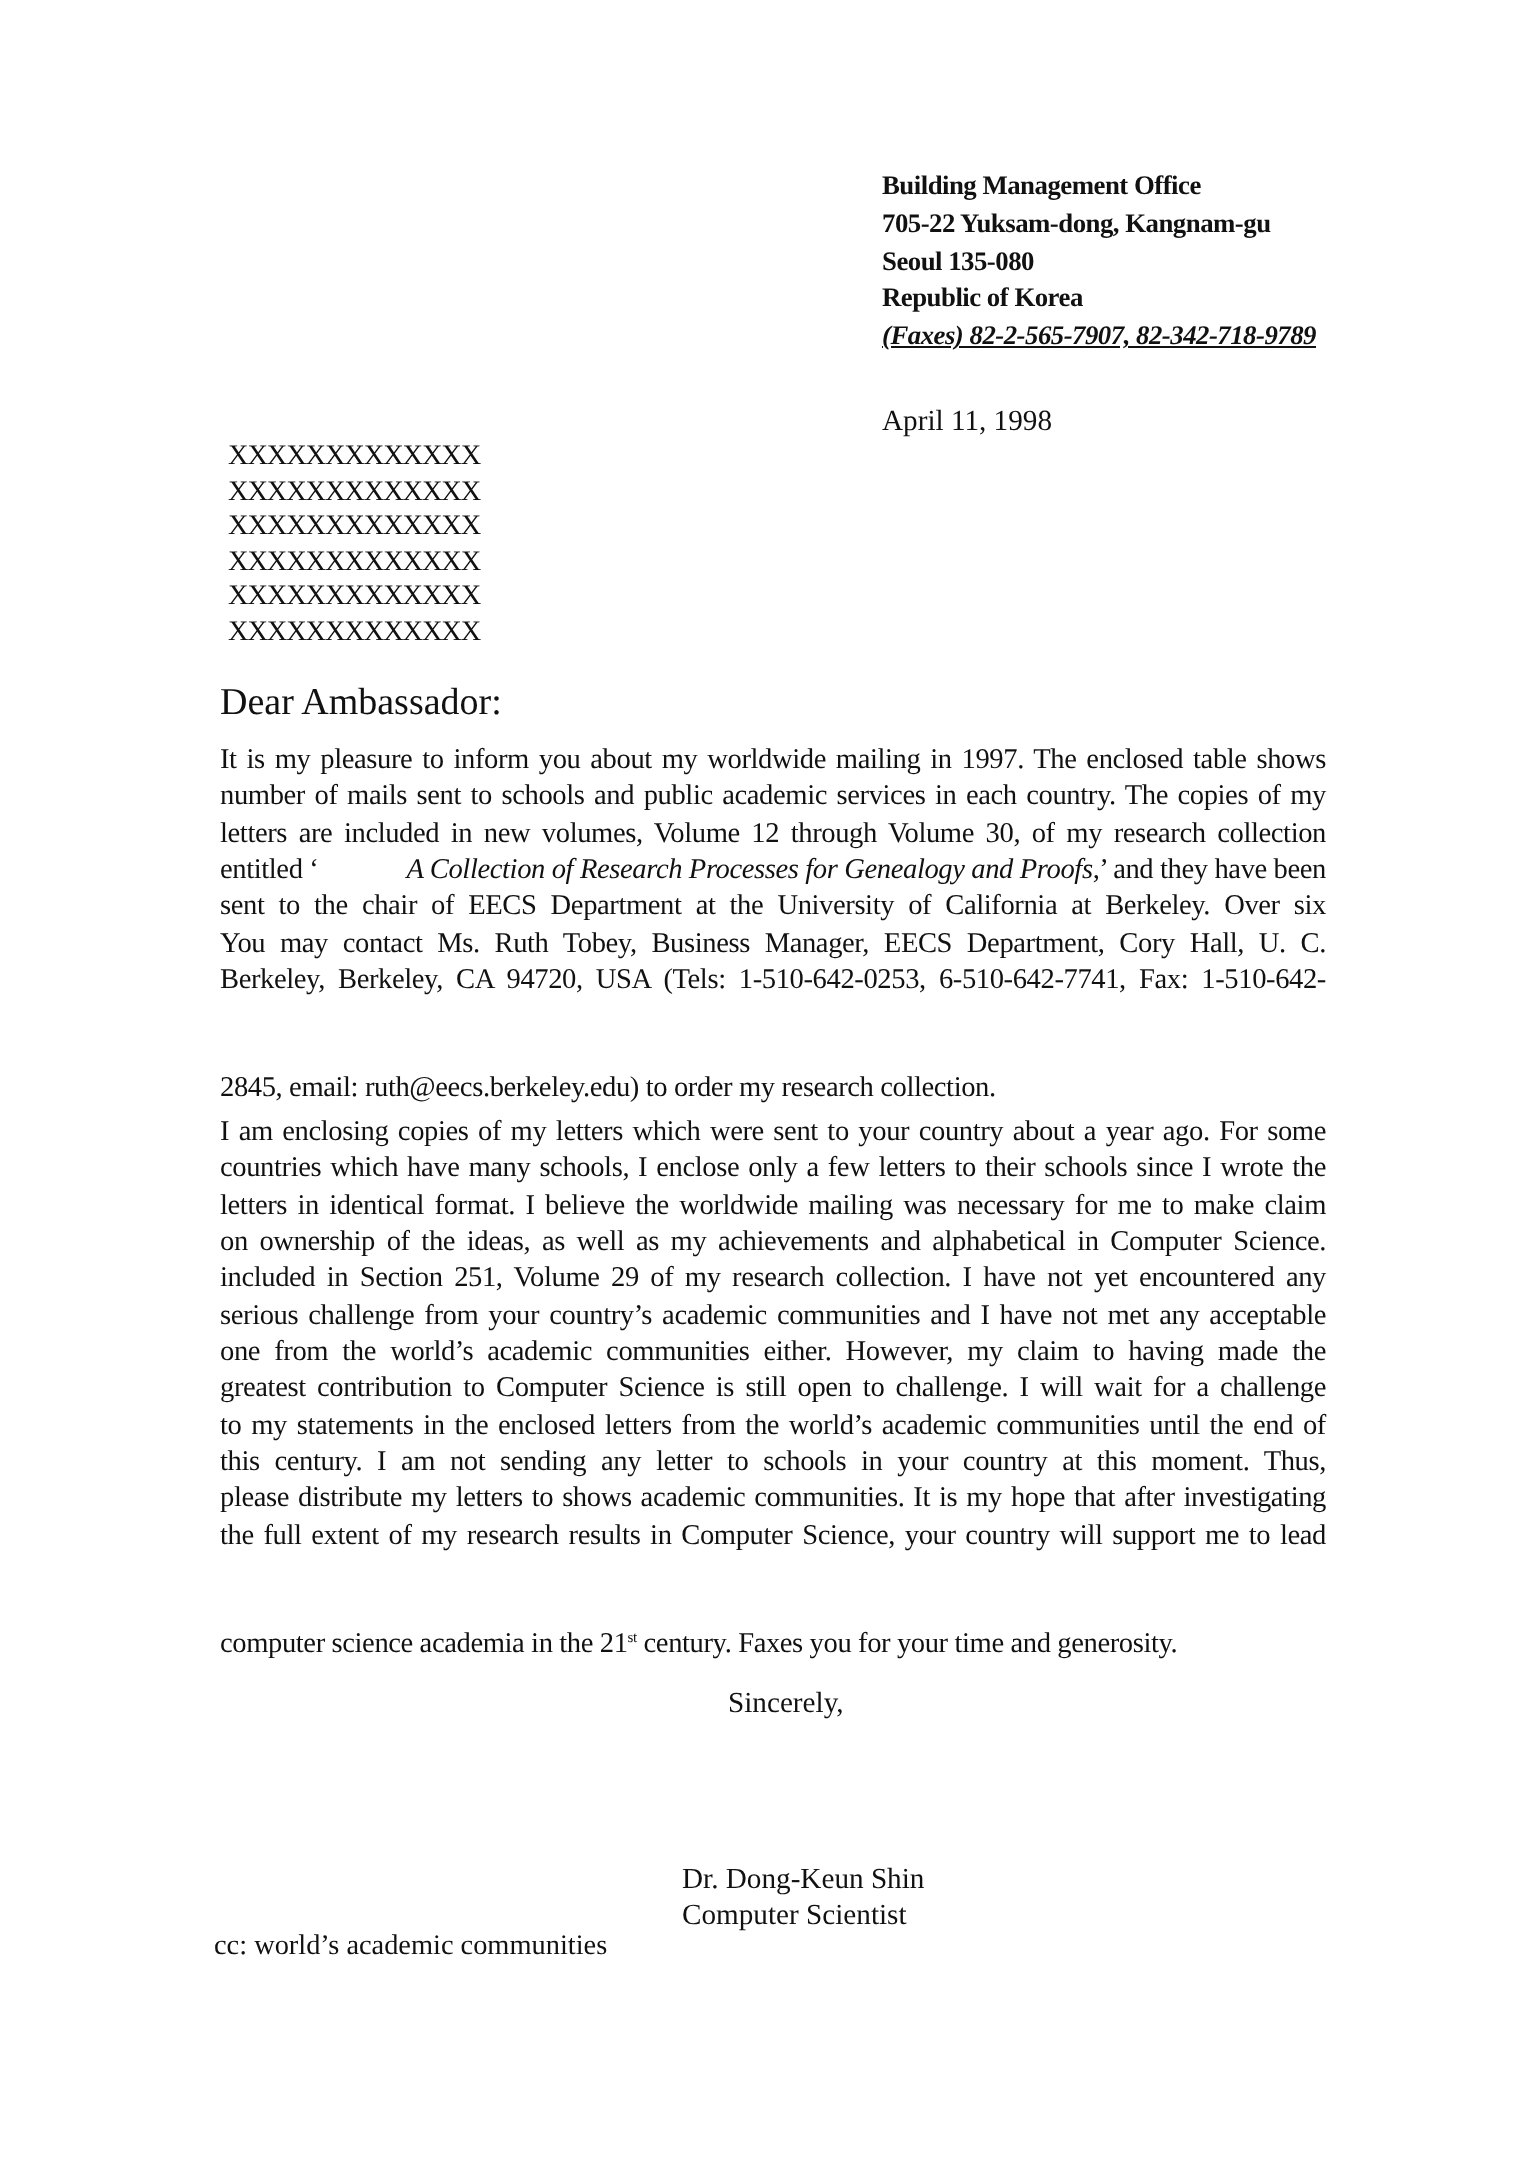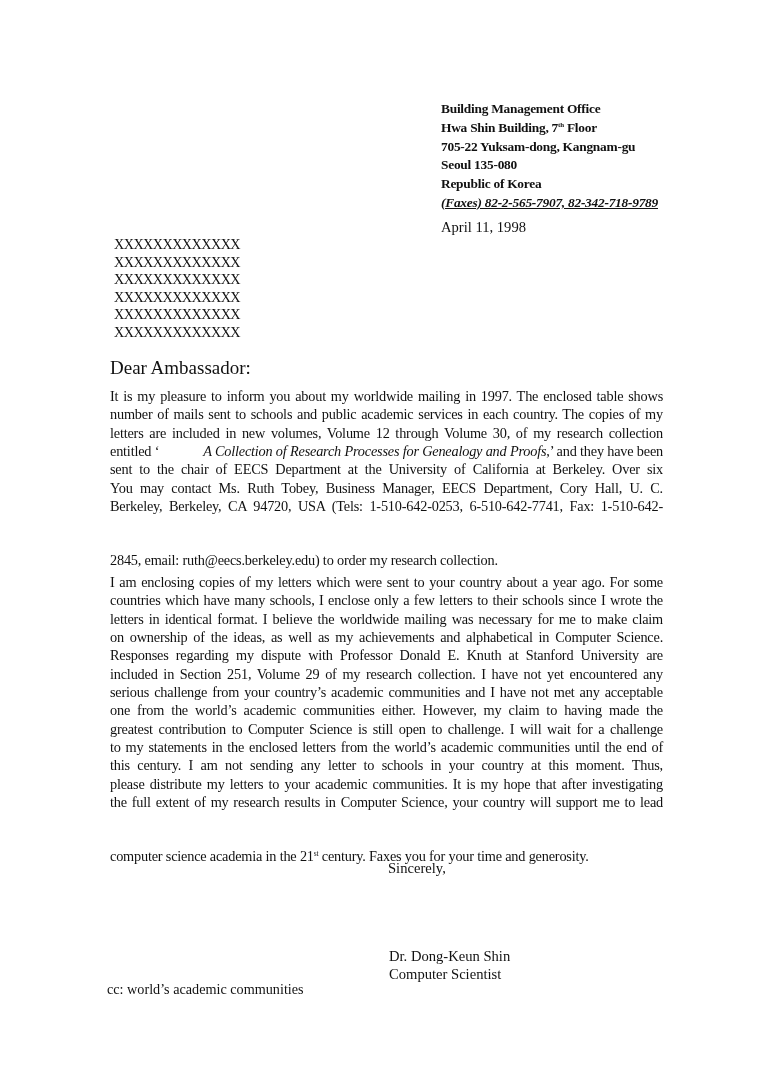--- a/index.html
+++ b/index.html
@@ -10,21 +10,21 @@
     body {
       width: 760px;
       height: 1089px;
       position: relative;
       overflow: hidden;
       font-family: "Liberation Serif", "DejaVu Serif", serif;
       color: #111111;
     }
     .page {
       position: absolute;
-      left: 0; top: 16px;
+      left: 0; top: 0;
       width: 760px;
       height: 978px;
       background: #ffffff;
     }
     .sender {
       position: absolute;
       left: 441px;
       top: 84px;
       font-size: 13.4px;
       line-height: 18.8px;
@@ -91,49 +91,46 @@
     }
     .p1 { top: 371px; }
     .p2 { top: 557px; }
     .closing {
       position: absolute;
       left: 364px;
       top: 843px;
       font-size: 14.6px;
       line-height: 18px;
       white-space: nowrap;
-      margin-left: 24px;
     }
     .signature {
       position: absolute;
       left: 341px;
       top: 931px;
       font-size: 14.6px;
       line-height: 18.4px;
-      margin-left: 48px;
     }
     .signature .line { white-space: nowrap; }
     .cc {
       position: absolute;
       left: 107px;
       top: 964px;
       font-size: 14.2px;
       line-height: 18px;
       white-space: nowrap;
       font-family: "Liberation Serif", "DejaVu Serif", serif;
     }
   </style>
 </head>
 <body>
 
 <div class="page">
 
   <div class="sender">
     <div class="line">Building Management Office</div>
-    <div class="line"><span>Hwa Shin Building, 7</span><sup>th</sup><span> Floor</span></div>
     <div class="line">705-22 Yuksam-dong, Kangnam-gu</div>
     <div class="line">Seoul 135-080</div>
     <div class="line">Republic of Korea</div>
     <div class="line fax">(Faxes) 82-2-565-7907, 82-342-718-9789</div>
   </div>
 
   <div class="date">April 11, 1998</div>
 
   <div class="recipient">
     <div class="line">XXXXXXXXXXXXX</div>
@@ -155,28 +152,27 @@
     <span class="line">You may contact Ms. Ruth Tobey, Business Manager, EECS Department, Cory Hall, U. C.</span>
     <span class="line">Berkeley, Berkeley, CA 94720, USA (Tels: 1-510-642-0253, 6-510-642-7741, Fax: 1-510-642-</span>
     <span class="line last">2845, email: ruth@eecs.berkeley.edu) to order my research collection.</span>
   </div>
 
   <div class="para p2">
     <span class="line">I am enclosing copies of my letters which were sent to your country about a year ago.   For some</span>
     <span class="line">countries which have many schools, I enclose only a few letters to their schools since I wrote the</span>
     <span class="line">letters in identical format.   I believe the worldwide mailing was necessary for me to make claim</span>
     <span class="line">on ownership of the ideas, as well as my achievements and alphabetical in Computer Science.</span>
-    <span class="line">Responses regarding my dispute with Professor Donald E. Knuth at Stanford University are</span>
     <span class="line">included in Section 251, Volume 29 of my research collection.   I have not yet encountered any</span>
     <span class="line">serious challenge from your country’s academic communities and I have not met any acceptable</span>
     <span class="line">one from the world’s academic communities either.   However, my claim to having made the</span>
     <span class="line">greatest contribution to Computer Science is still open to challenge.   I will wait for a challenge</span>
     <span class="line">to my statements in the enclosed letters from the world’s academic communities until the end of</span>
     <span class="line">this century.   I am not sending any letter to schools in your country at this moment.   Thus,</span>
-    <span class="line">please distribute my letters to your academic communities.   It is my hope that after investigating</span>
+    <span class="line">please distribute my letters to shows academic communities.   It is my hope that after investigating</span>
     <span class="line">the full extent of my research results in Computer Science, your country will support me to lead</span>
     <span class="line last"><span>computer science academia in the 21</span><sup>st</sup><span> century.   Faxes you for your time and generosity.</span></span>
   </div>
 
   <div class="closing">Sincerely,</div>
 
   <div class="signature">
     <div class="line">Dr. Dong-Keun Shin</div>
     <div class="line">Computer Scientist</div>
   </div>

